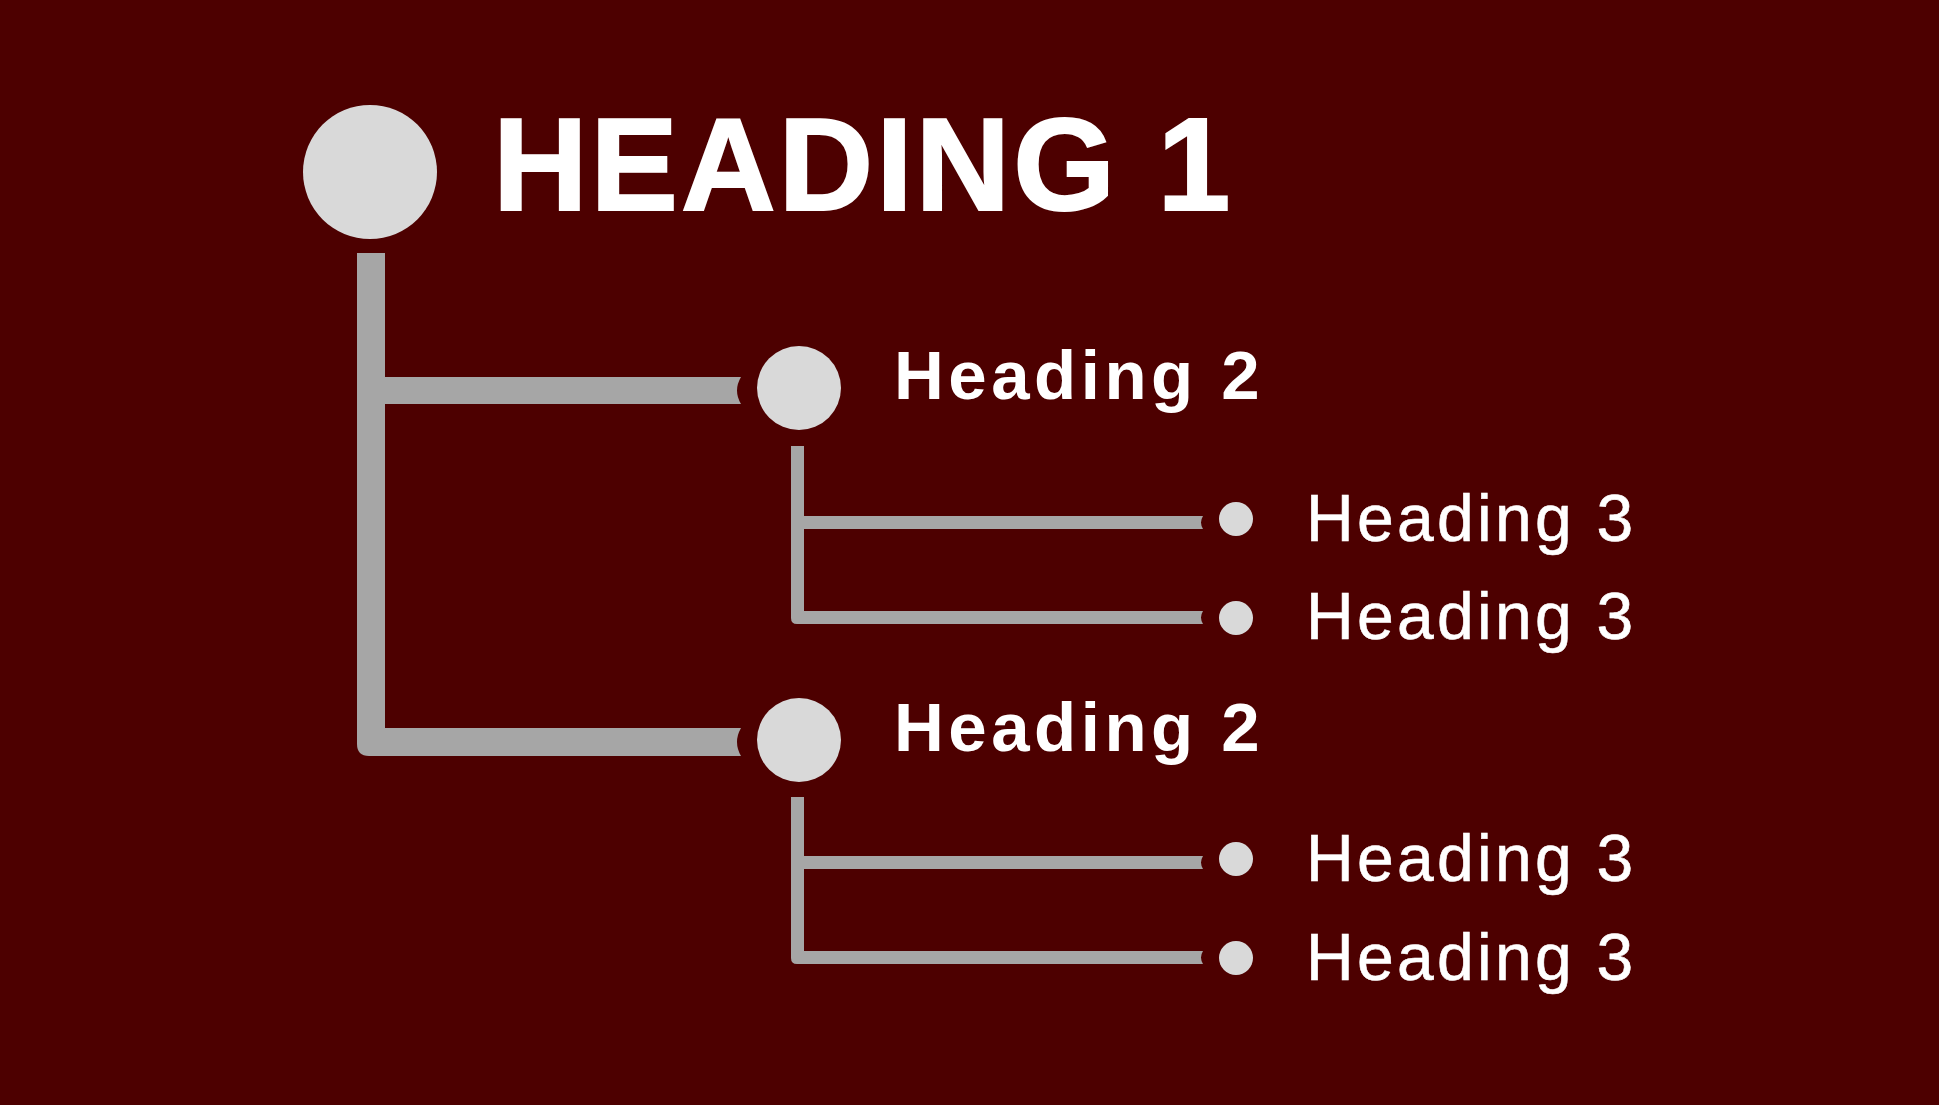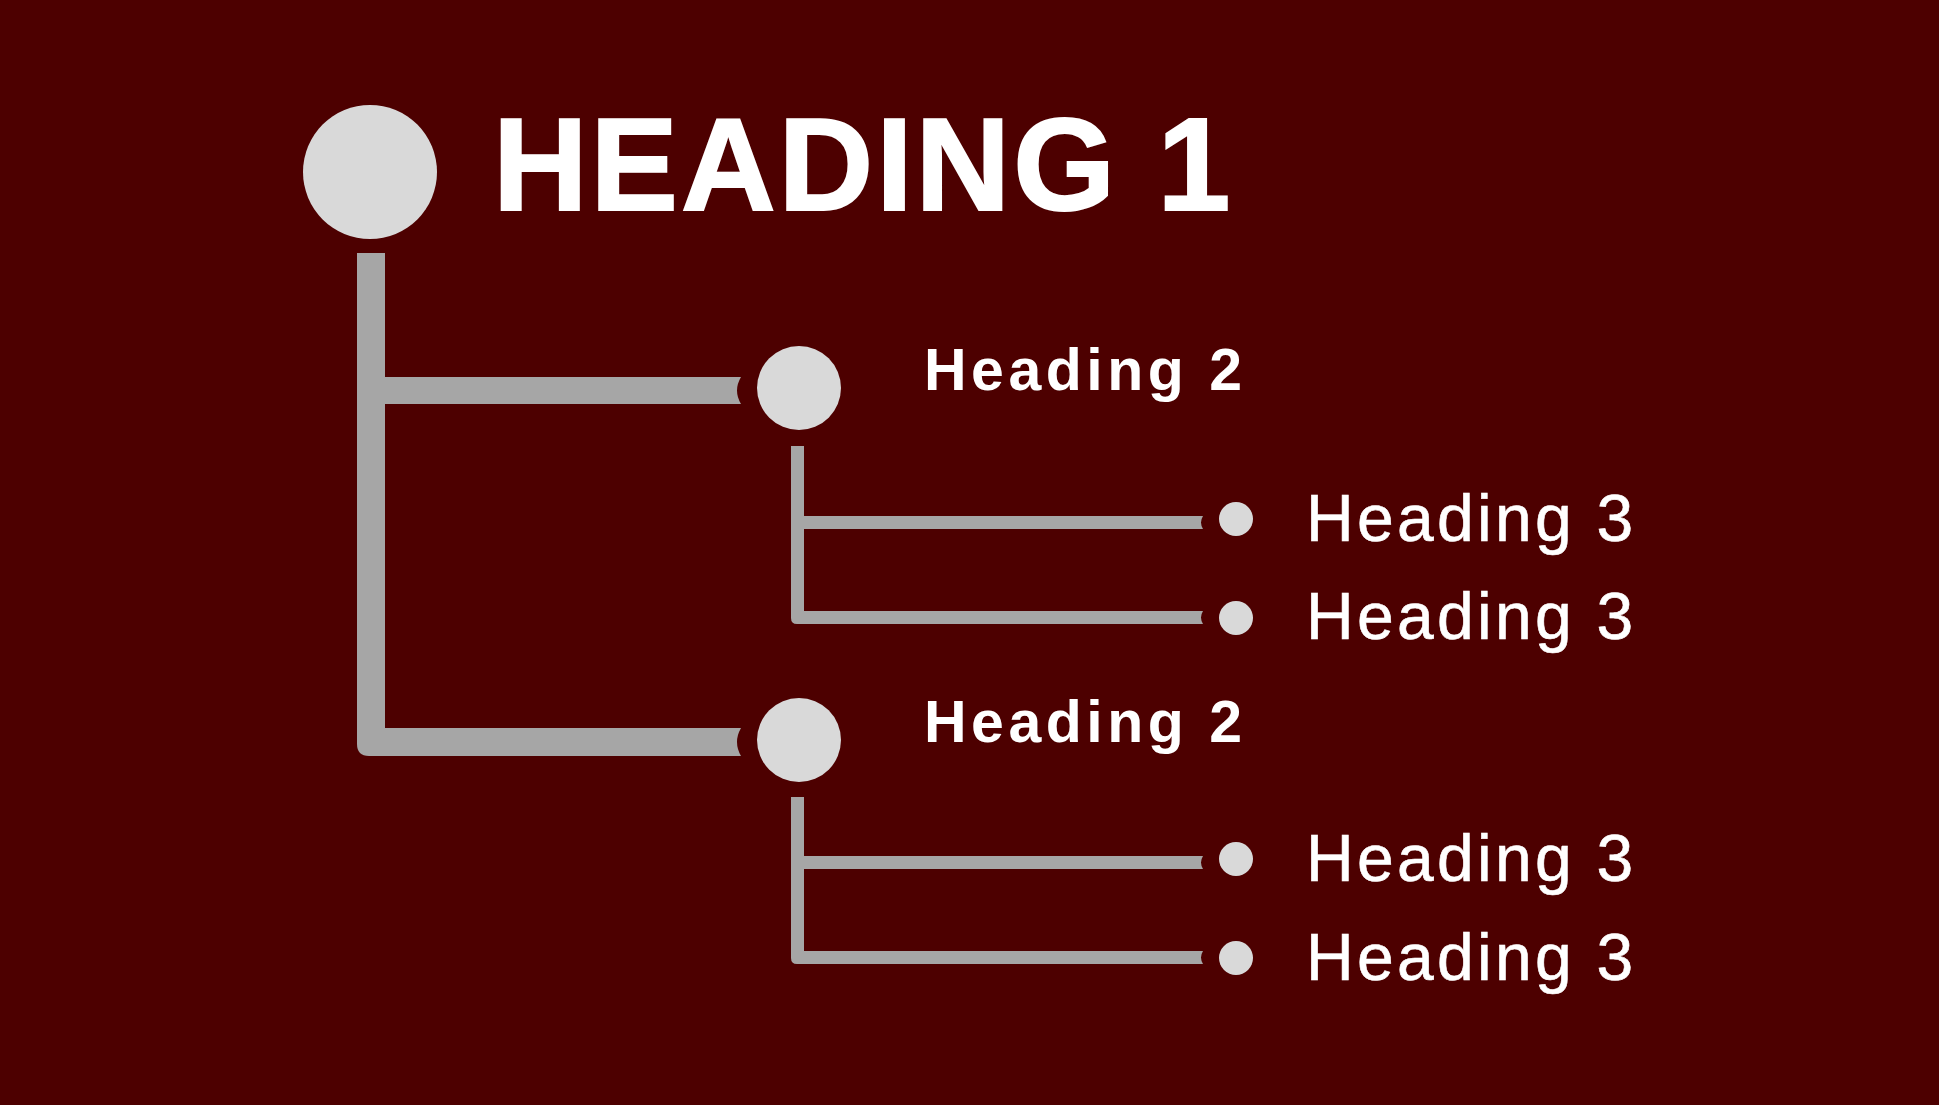--- a/index.html
+++ b/index.html
@@ -7,21 +7,21 @@
     width: 1945px; height: 1105px; overflow: hidden;
     background: #4d0000; position: relative;
     font-family: "Liberation Sans", sans-serif;
   }
   .stage { position: absolute; left: 0; top: 0; width: 1560px; height: 1105px; }
   .right-edge { position: absolute; left: 1939px; top: 0; width: 6px; height: 1105px; background: #ffffff; }
   svg.connectors { position: absolute; left: 0; top: 0; }
   .node { position: absolute; border-radius: 50%; background: #d9d9d9; }
   .label { position: absolute; color: #ffffff; white-space: nowrap; line-height: 1; }
   .h1 { font-weight: 900; font-weight: bold; font-size: 131px; letter-spacing: 3px; -webkit-text-stroke: 2px #ffffff; }
-  .h2 { font-weight: bold; font-size: 59px; letter-spacing: 4.5px; margin-left: 30px; }
+  .h2 { font-weight: bold; font-size: 69px; letter-spacing: 4.5px; }
   .h3 { font-weight: normal; font-size: 66px; letter-spacing: 3.3px; text-align: right; -webkit-text-stroke: 0.6px #ffffff; }
 </style>
 </head>
 <body>
 
 <div class="stage">
 
   <svg class="connectors" width="1945" height="1105" viewBox="0 0 1945 1105">
 
     <g fill="#a6a6a6">

